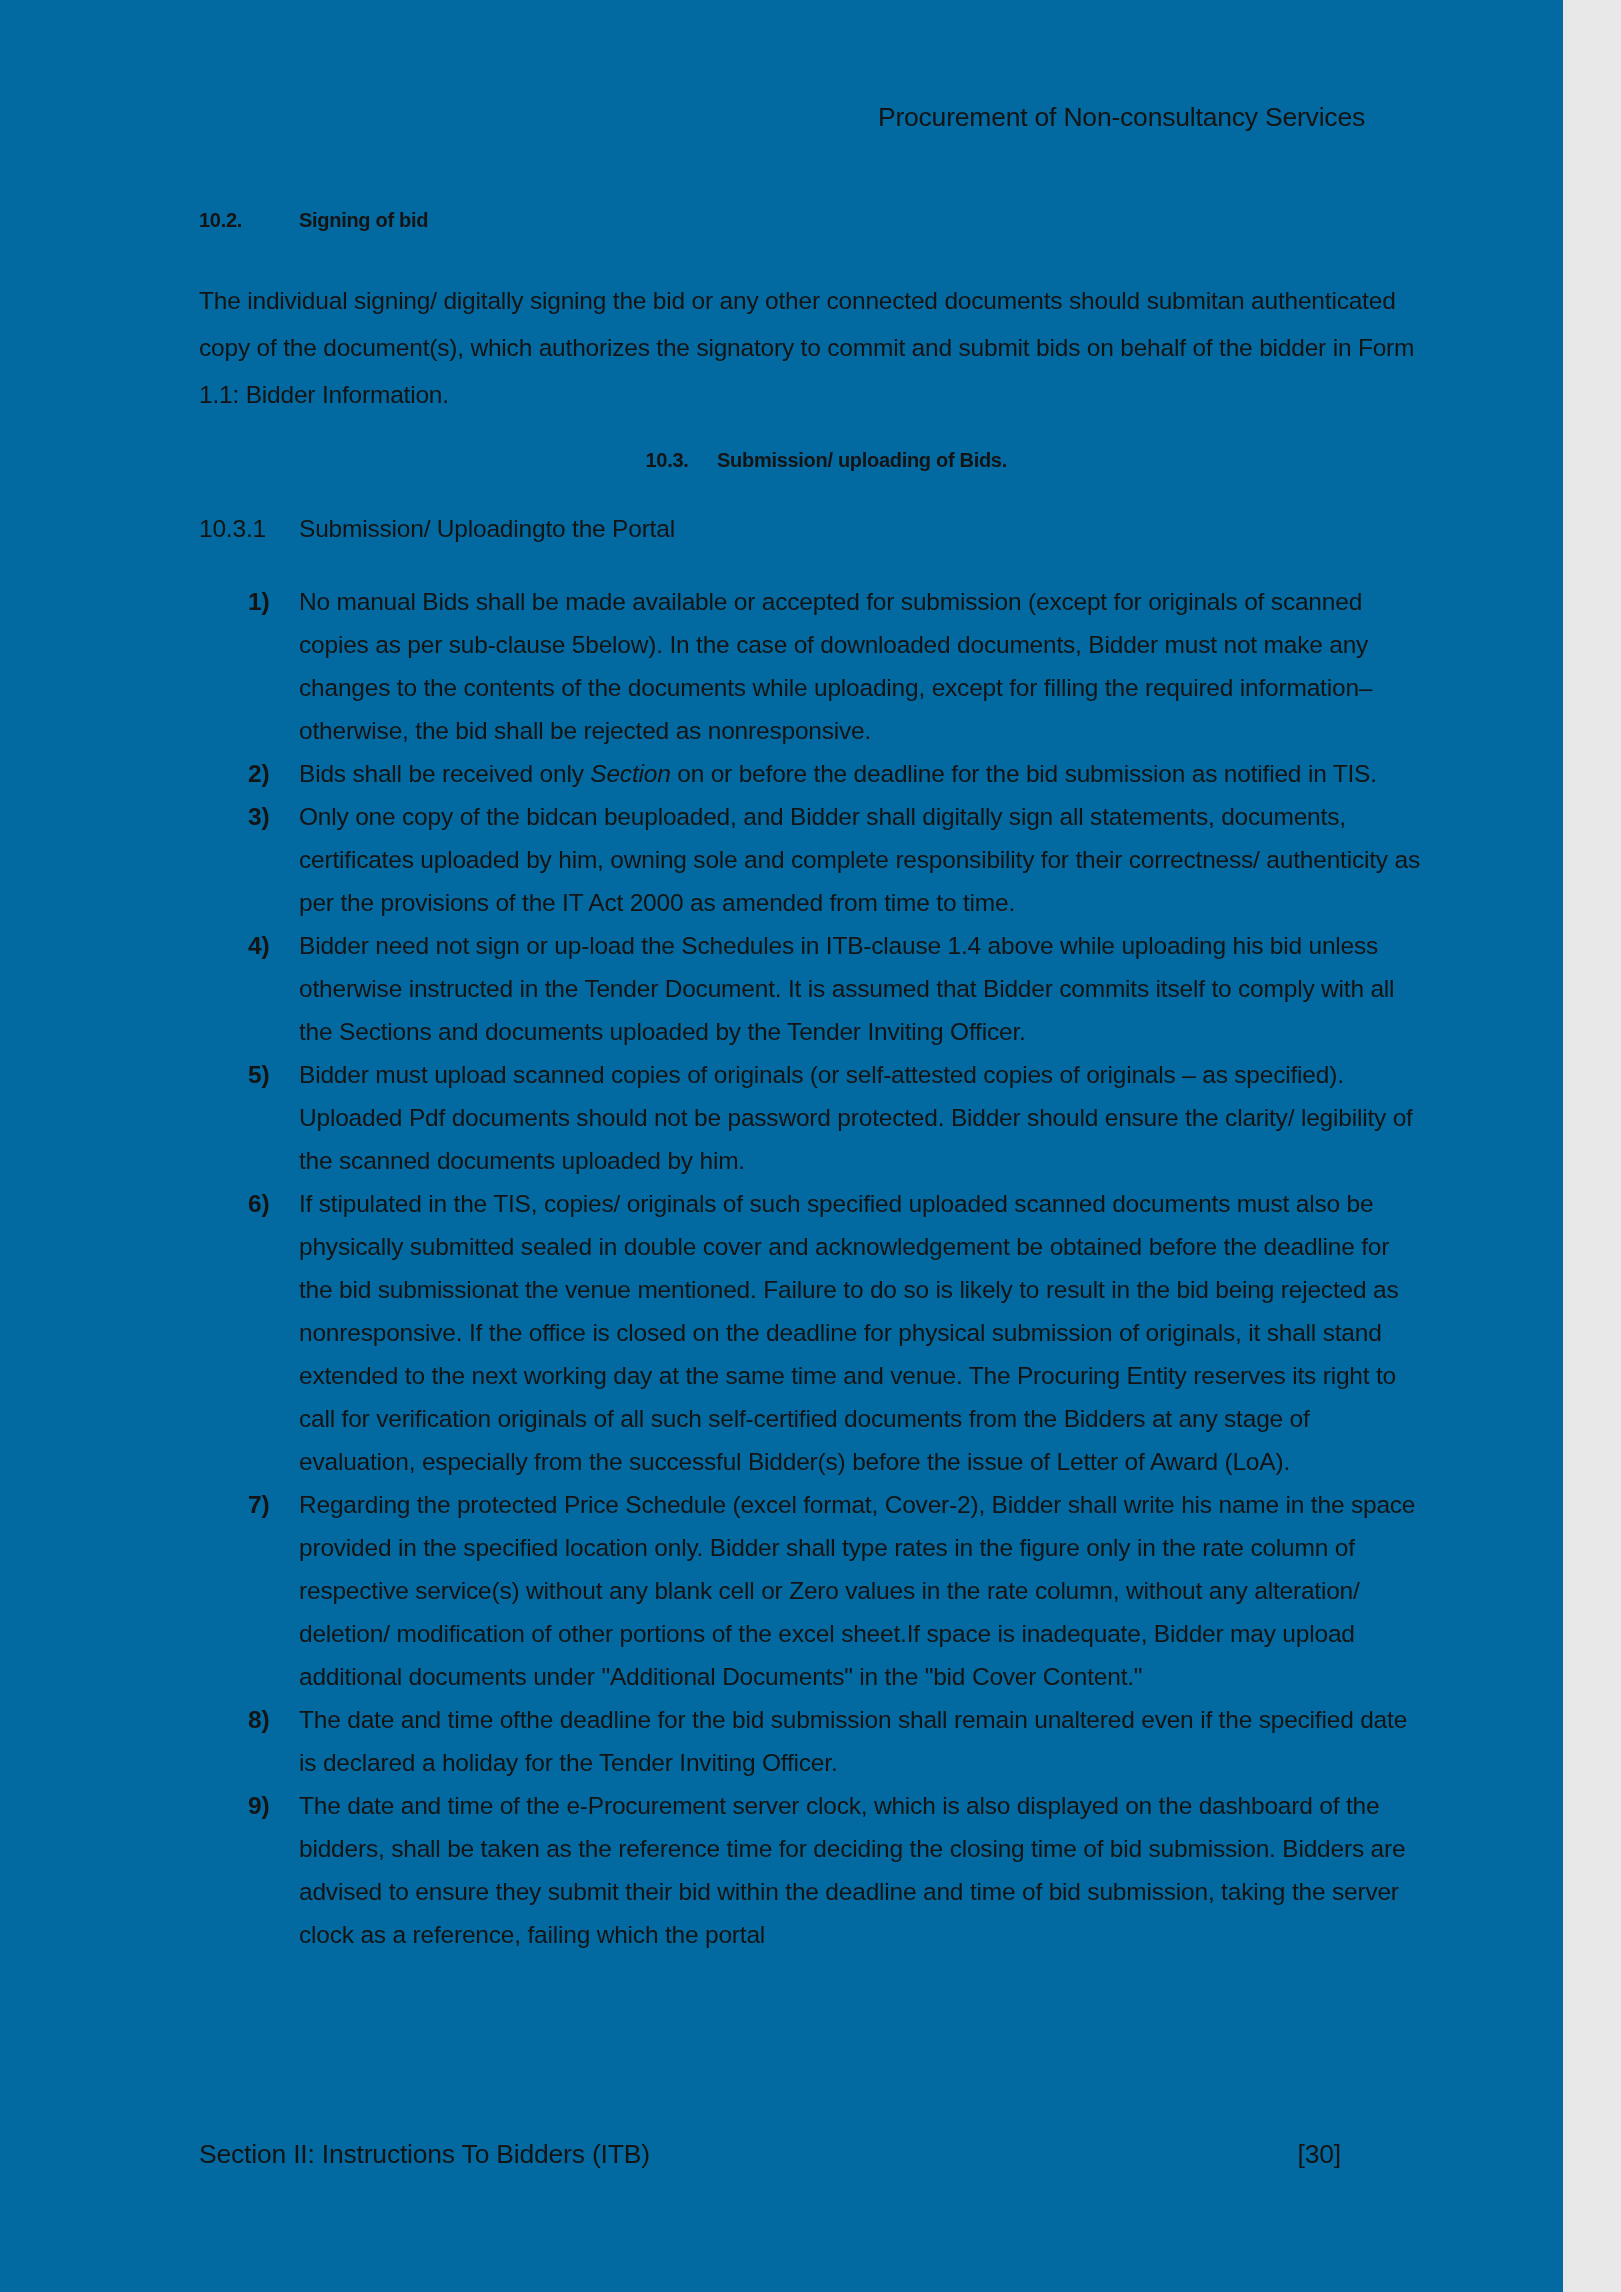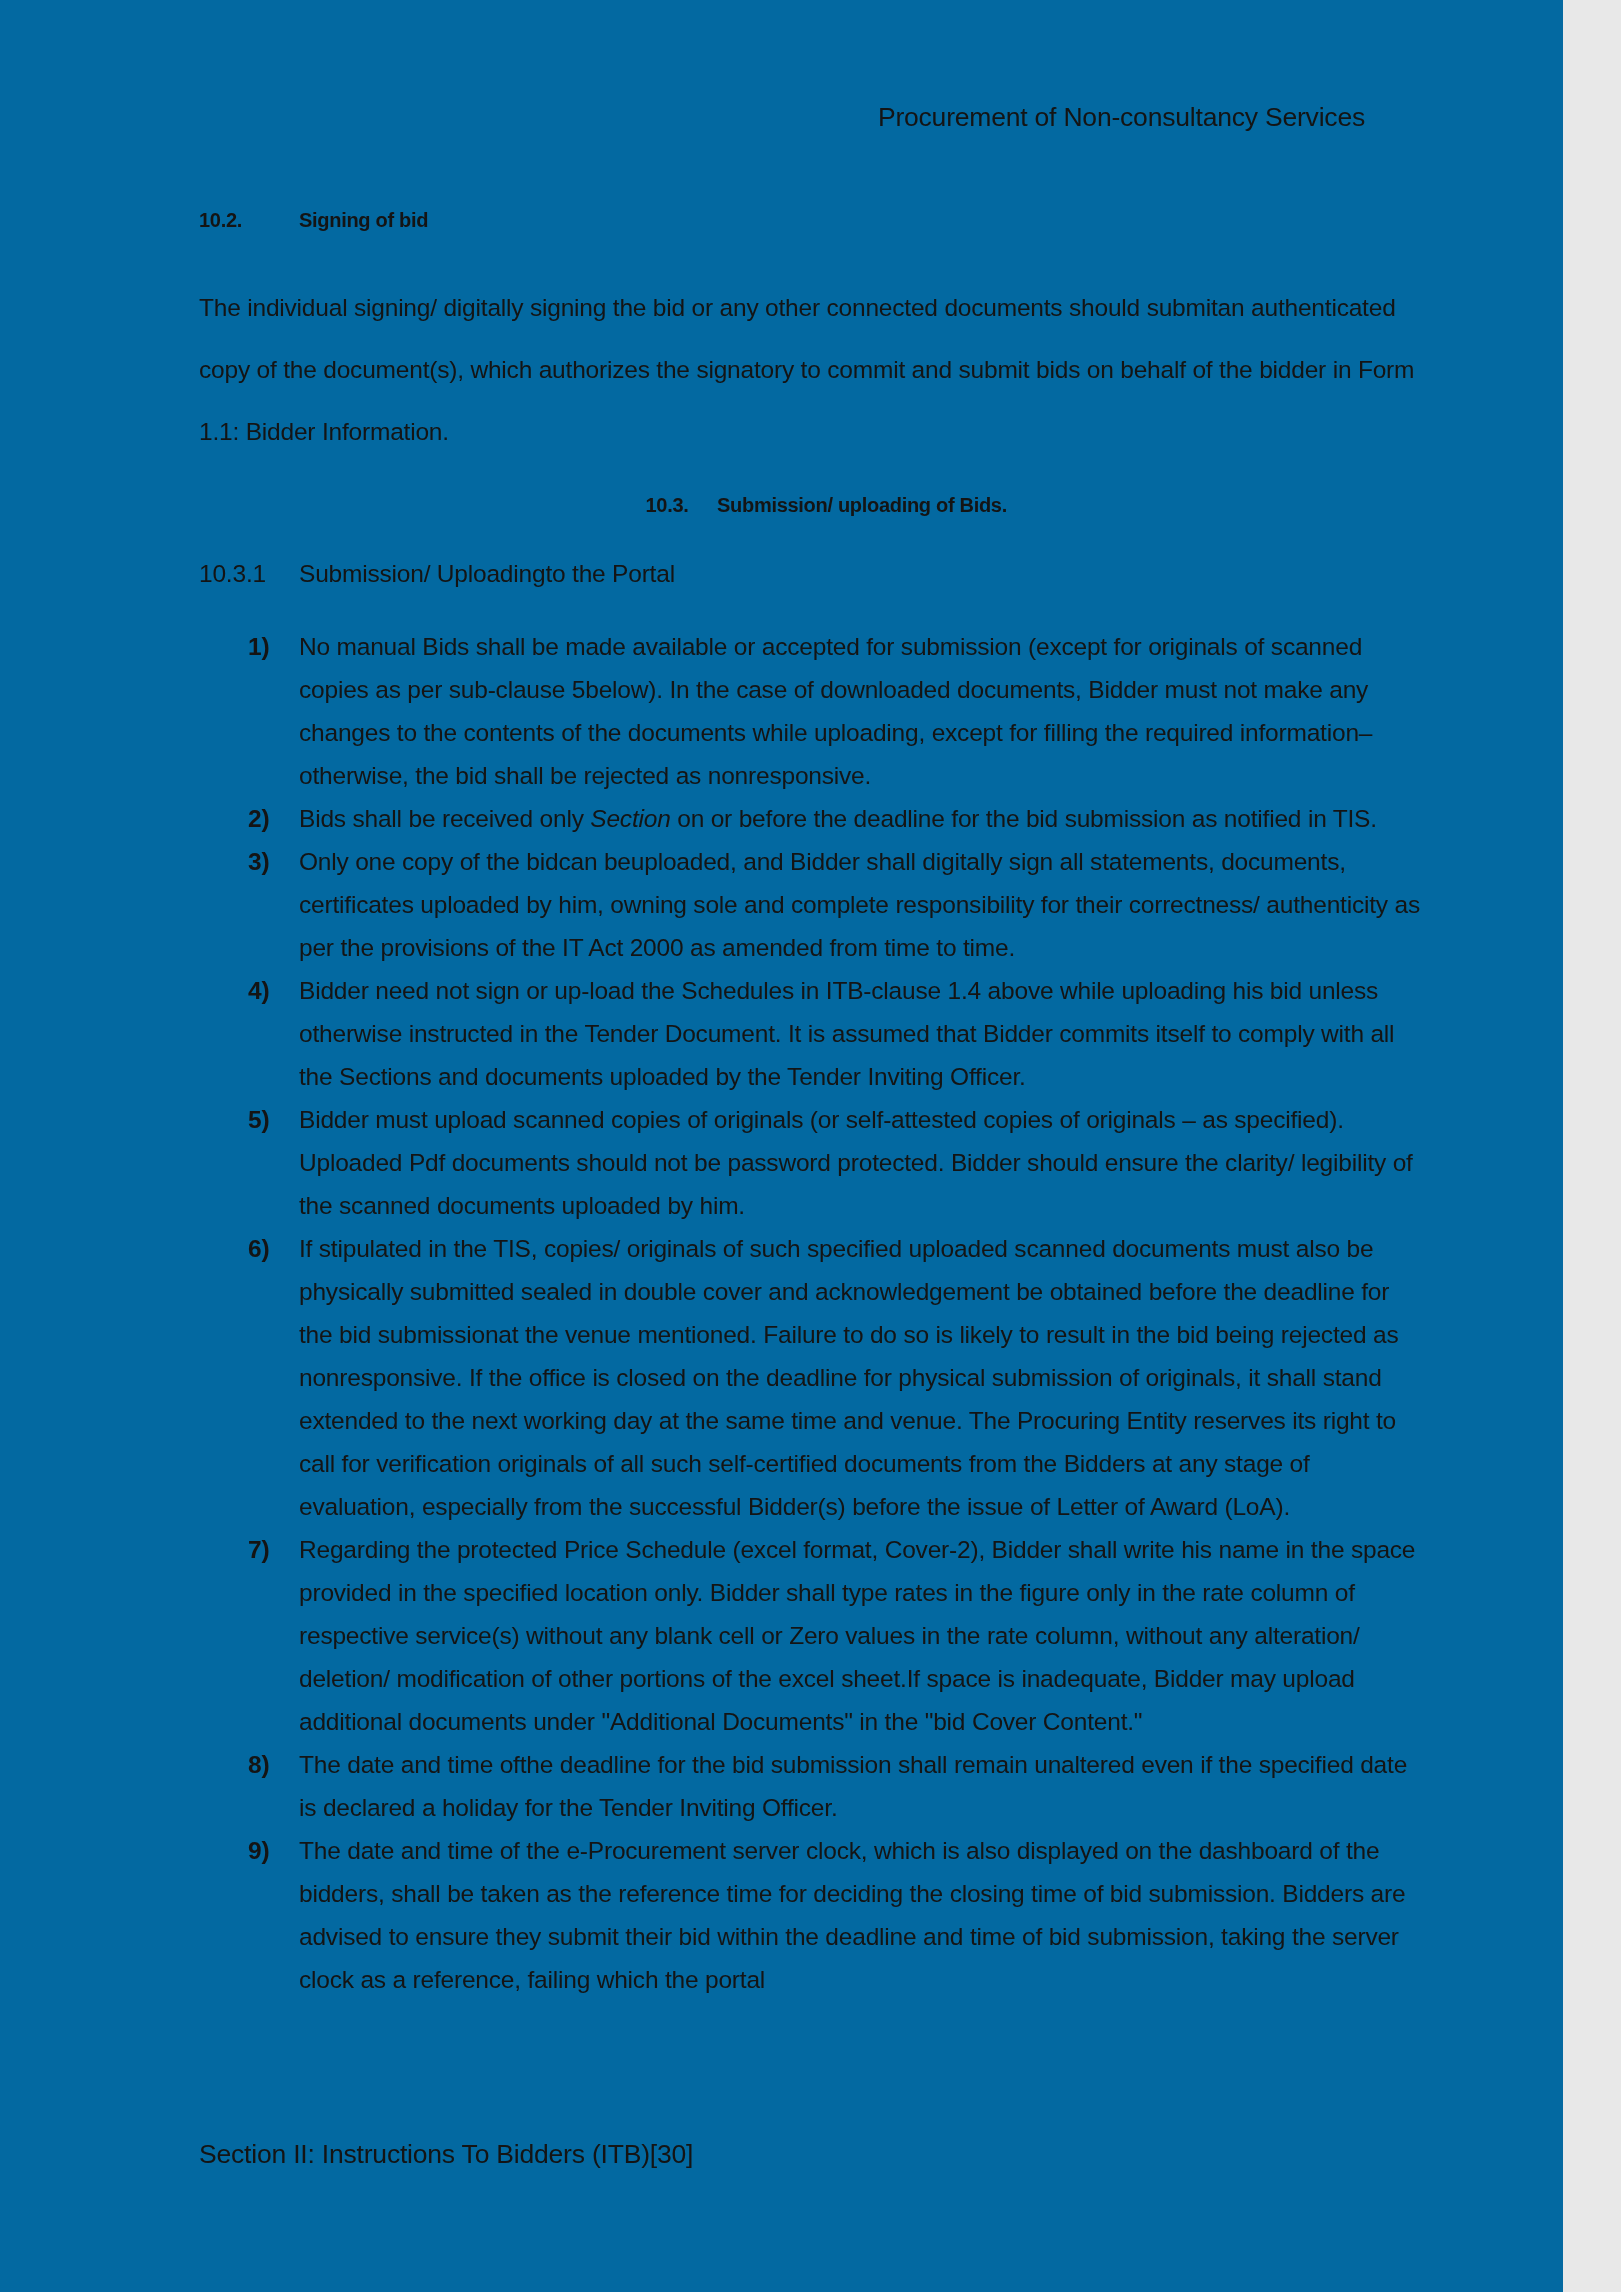--- a/index.html
+++ b/index.html
@@ -47,21 +47,21 @@
     font-weight: normal;
     letter-spacing: -0.2px;
   }
   .h-num {
     display: inline-block;
     min-width: 100px;
   }
   .intro {
     margin: 39px 0 0 0;
     font-size: 24.5px;
-    line-height: 62px;
+    line-height: 47px;
     letter-spacing: -0.2px;
     width: 1226px;
   }
   .h-103 {
     margin-top: 24.5px;
     text-align: center;
   }
   ol.bid-list {
     margin: 34px 0 0 0;
     padding: 0;
@@ -81,20 +81,21 @@
     left: 49px;
     top: 0;
     font-weight: bold;
   }
   .footer-line {
     position: absolute;
     left: 199px;
     right: 222px;
     top: 2138px;
     display: flex;
+    justify-content: space-between;
     font-size: 26.5px;
     line-height: 33px;
     letter-spacing: -0.2px;
   }
   em.online { font-style: italic; }
 </style>
 </head>
 <body>
 
 <div class="page">

